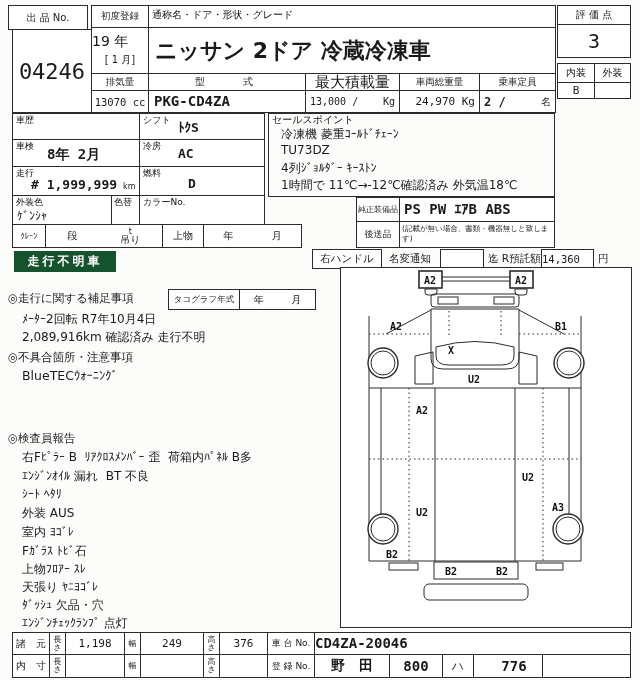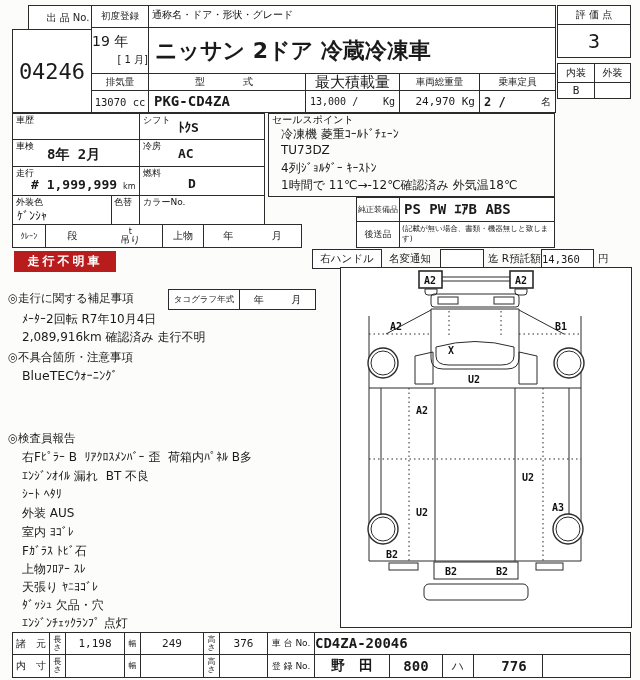--- a/index.html
+++ b/index.html
@@ -6,39 +6,39 @@
   .sheet{position:relative;width:640px;height:680px;background:#fcfcfa;overflow:hidden;
          font-family:"DejaVu Sans",sans-serif;color:#1a1a1a;}
   .cell{position:absolute;box-sizing:border-box;border:1px solid #2b2b2b;background:#fff;}
   .nb{position:absolute;box-sizing:border-box;}
   .lbl{font-size:9px;line-height:10px;padding:1px 0 0 3px;color:#111;}
   .ctr{display:flex;align-items:center;justify-content:center;text-align:center;}
   .mono{font-family:"DejaVu Sans Mono",monospace;}
   .b{font-weight:bold;}
   .sp-between{display:flex;align-items:center;justify-content:space-between;padding:0 4px;}
   .sp-around{display:flex;align-items:center;justify-content:space-around;}
-  .badge{background:#b91c1c;color:#fff;font-weight:bold;letter-spacing:3px;}
+  .badge{background:#14532d;color:#fff;font-weight:bold;letter-spacing:3px;}
   .tiny-wrap{font-size:8px;line-height:8px;word-break:break-all;text-align:center;
              display:flex;align-items:center;justify-content:center;padding:0 3px;}
   svg text{font-family:"DejaVu Sans Mono",monospace;font-size:10px;font-weight:bold;fill:#111;}
   .note-line{position:absolute;font-size:12px;white-space:pre;}
   .rep-line{position:absolute;left:22px;font-size:12px;white-space:pre;}
 </style>
 </head>
 <body>
 
 <div class="sheet">
 
-  <div class="cell ctr" style="left:28px;top:5px;width:80px;height:25px;font-size:10px">出 品 No.</div>
+  <div class="cell ctr" style="left:8px;top:5px;width:80px;height:25px;font-size:10px">出 品 No.</div>
   <div class="cell ctr mono" style="left:12px;top:29px;width:80px;height:84px;font-size:22px">04246</div>
 
   <div class="cell ctr" style="left:91px;top:5px;width:58px;height:23px;font-size:9.5px">初度登録</div>
   <div class="cell" style="left:91px;top:27px;width:58px;height:47px">
     <div class="nb" style="left:0;top:5px;width:100%;font-size:14px">19 年</div>
-    <div class="nb" style="left:0;top:25px;width:100%;text-align:right;font-size:10px">[ 1 月]</div>
+    <div class="nb" style="left:0;top:25px;width:100%;text-align:center;font-size:10px">[ 1 月]</div>
   </div>
 
   <div class="cell" style="left:148px;top:5px;width:408px;height:23px">
     <div class="lbl" style="font-size:10px;padding-top:4px">通称名・ドア・形状・グレード</div>
   </div>
   <div class="cell" style="left:148px;top:27px;width:408px;height:47px;display:flex;align-items:center">
     <span class="b" style="font-size:22px;padding-left:6px;white-space:nowrap">ニッサン 2ドア 冷蔵冷凍車</span>
   </div>
 
   <div class="cell ctr" style="left:91px;top:73px;width:58px;height:18px;font-size:9.5px">排気量</div>

